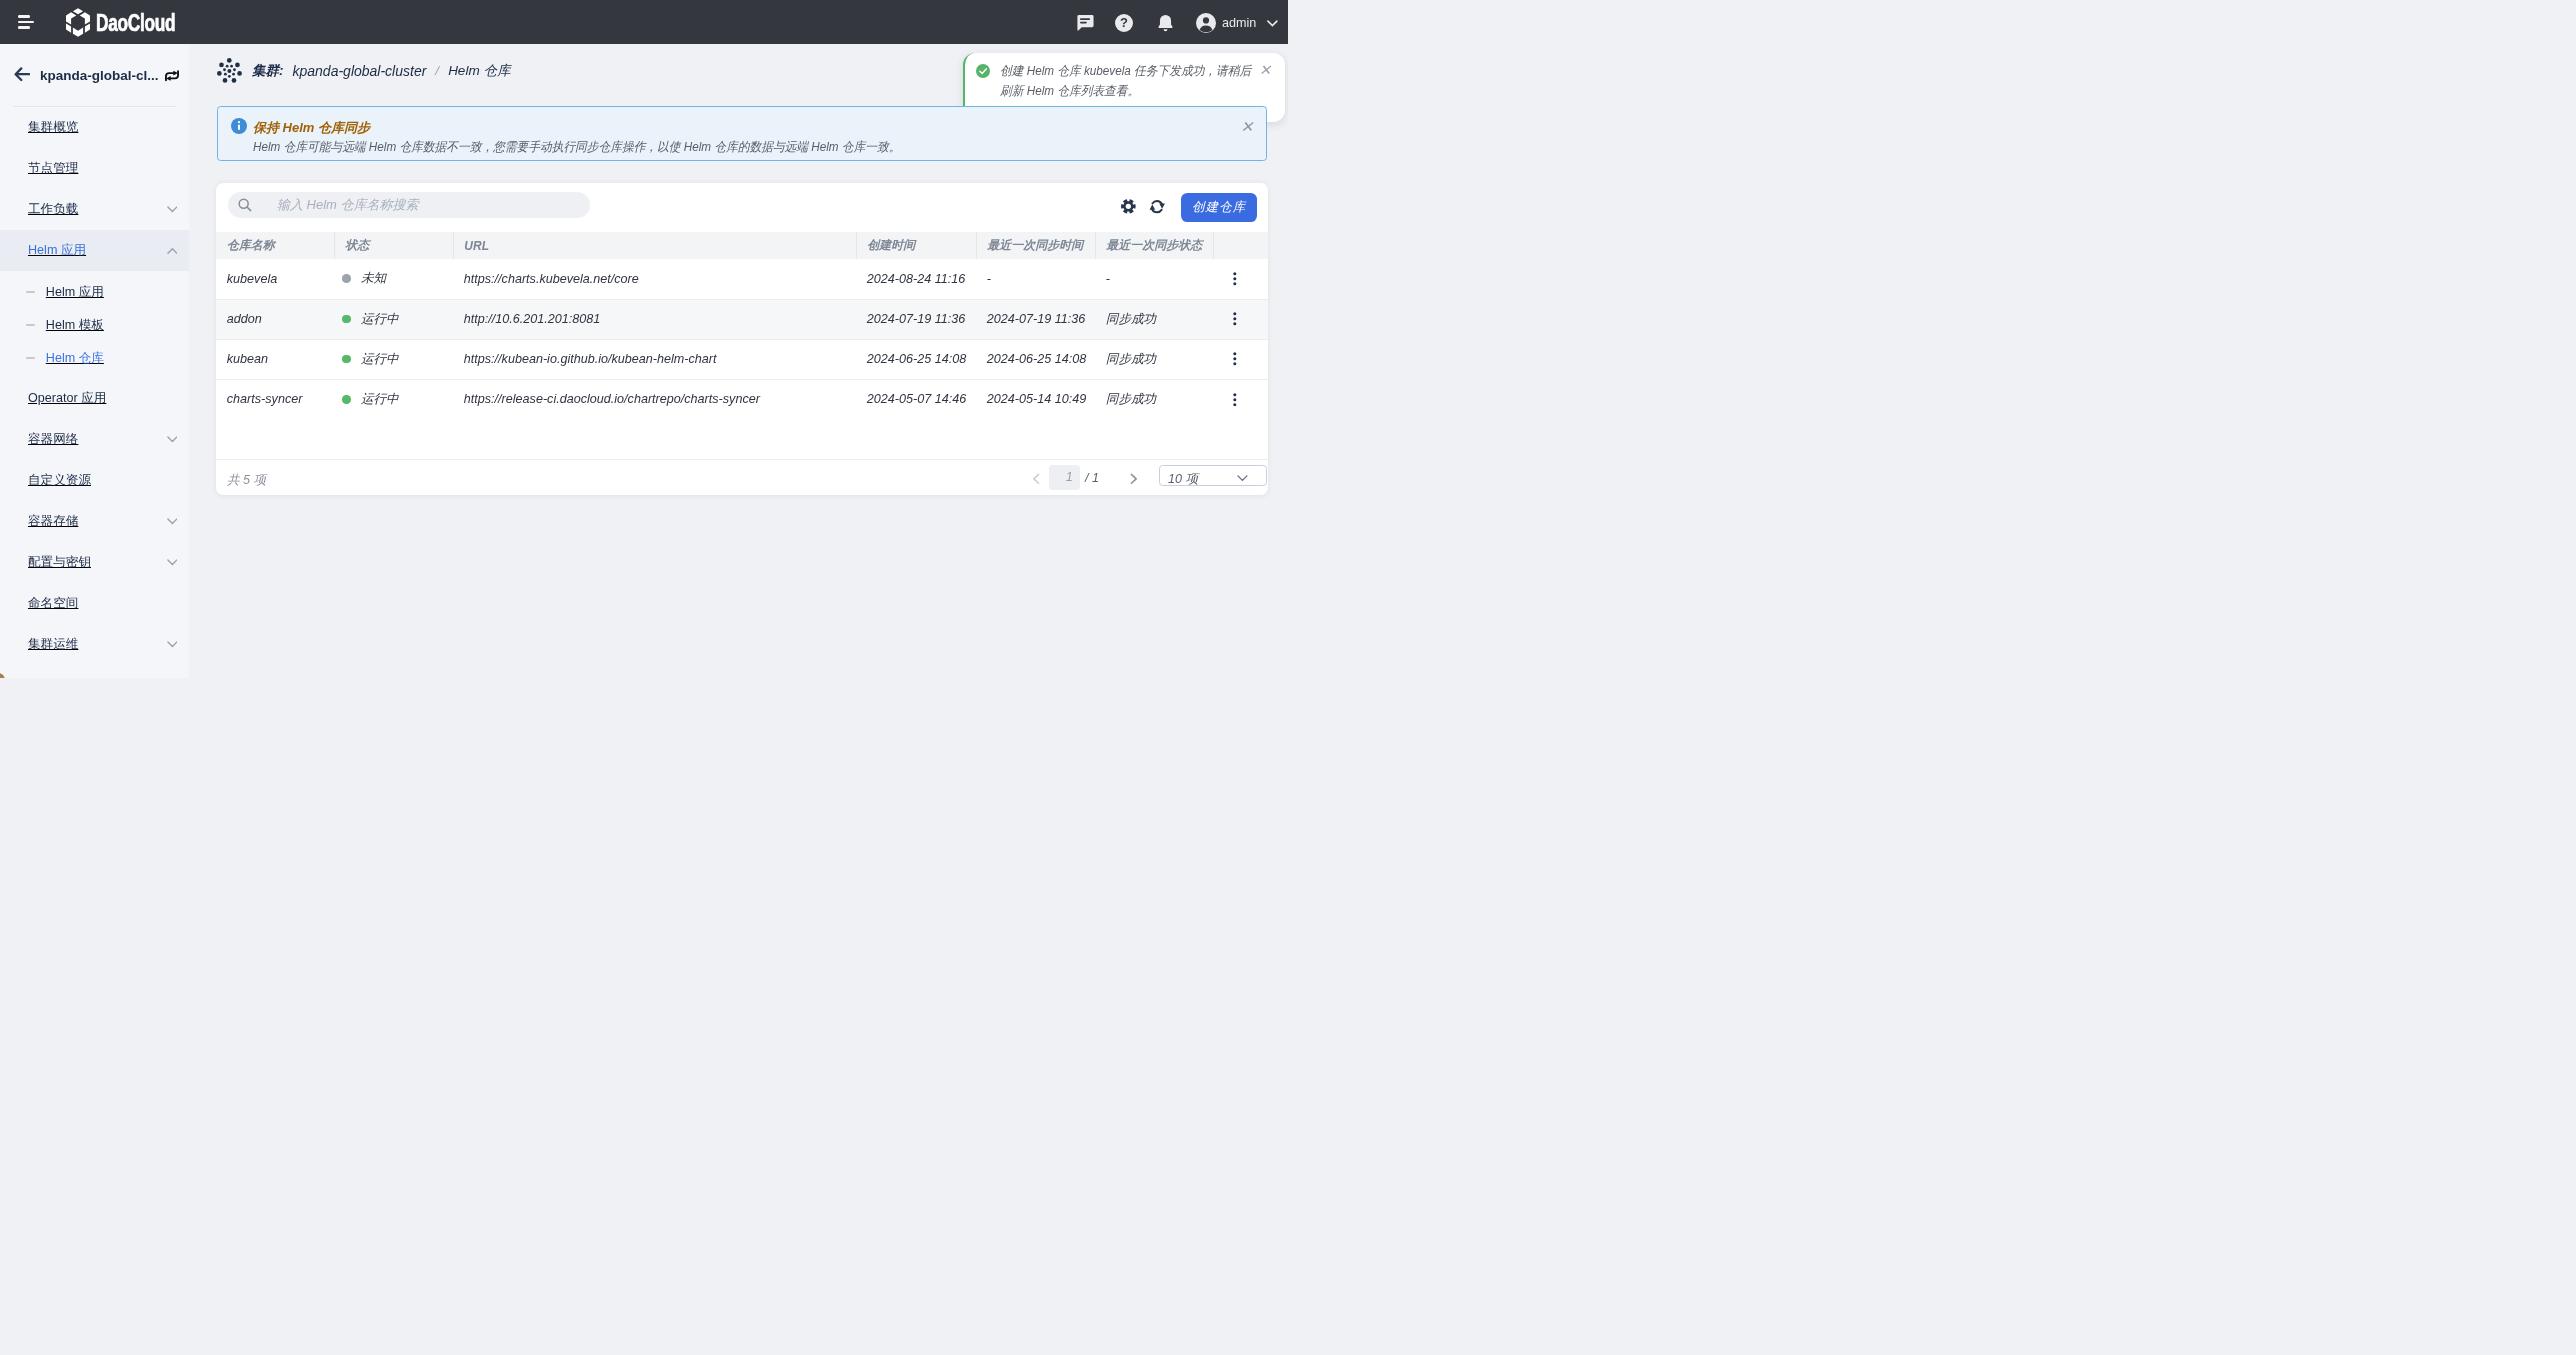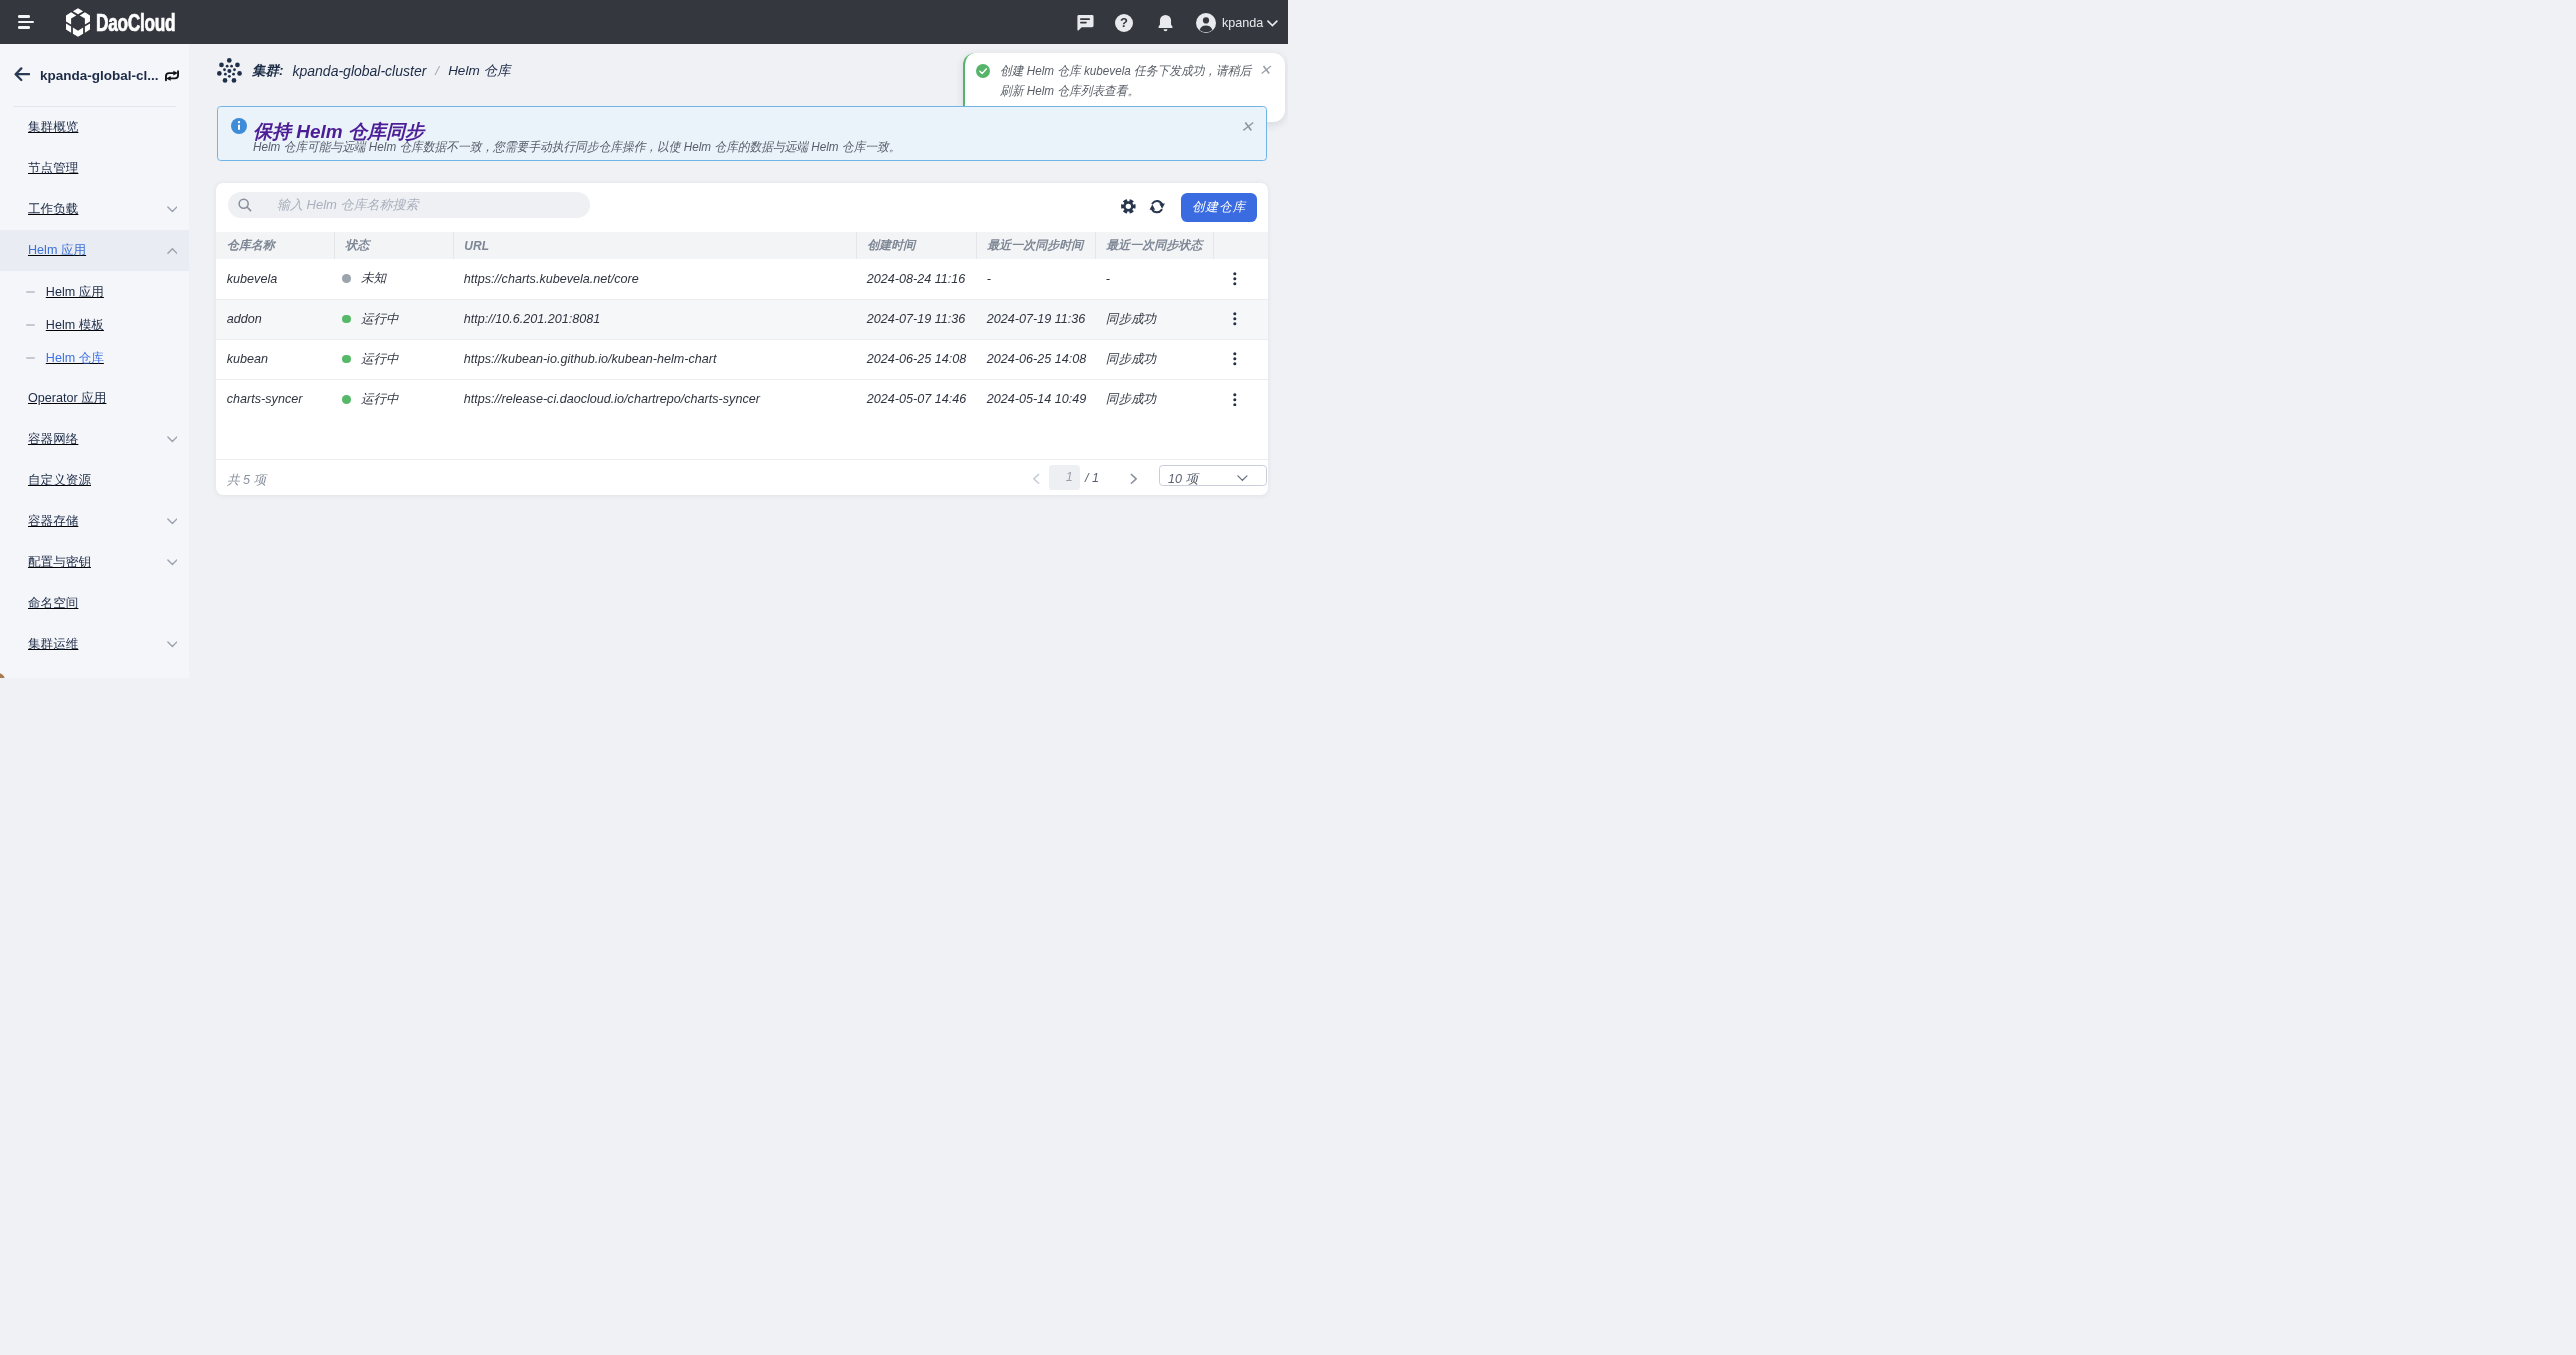--- a/index.html
+++ b/index.html
@@ -22,21 +22,21 @@
 .nav-item.active { background:#E9ECF3; color:#3A70D8; }
 .subnav { padding:4.5px 0 3.6px 0; }
 .sub-item { height:33px; display:flex; align-items:center; padding-left:26px; font-size:12.6px; color:#1C2B46; }
 .sub-item .dash { width:9px; height:1.8px; background:#C4C9D2; border-radius:0.9px; margin-right:10.8px; }
 .sub-item.active { color:#3B72E4; }
 .sub-item.active .dash { background:#C4C9D2; }
 .main { position:absolute; left:189px; top:44px; width:1099px; height:634px;font-style:italic; }
 .crumb { position:absolute; left:28px; top:14.3px; height:25px; display:flex; align-items:center; }
 .crumb-txt { font-size:13.5px; color:#1C2B46; }
 .banner { position:absolute; left:28px; top:62px; width:1050px; height:55px; background:#EAF2FA; border:0.9px solid #70B5E7; border-radius:3.6px; }
-.banner-title { position:absolute; left:35px; top:11.7px; font-size:19px; font-weight:bold; color:#4c1d95; }
+.banner-title { position:absolute; left:35px; top:11.7px; font-size:13px; font-weight:bold; color:#a16207; }
 .banner-body { position:absolute; left:35px; top:32px; font-size:12.6px; color:#575D68; transform:scaleX(0.93); transform-origin:0 50%; white-space:nowrap; }
 .banner-x { position:absolute; right:12.6px; top:10.8px; color:#8F969F; font-size:15.3px; }
 .toast { position:absolute; left:774px; top:9px; width:322px; height:69px; background:#fff; border-radius:12px; border-left:2.7px solid #55B46A; box-shadow:0 2.7px 9px rgba(30,40,60,.12); }
 .toast-txt { position:absolute; left:35px; top:8px; width:297px; font-size:12.6px; line-height:20px; color:#595E66; transform:scaleX(0.93); transform-origin:0 0; white-space:nowrap; }
 .toast-x { position:absolute; left:294px; top:9px; color:#9AA0A9; font-size:14.4px; }
 .card { position:absolute; left:27px; top:139px; width:1052px; height:312px; background:#fff; border-radius:7.2px; box-shadow:0 0.9px 5.4px rgba(40,50,70,.08); }
 .search { position:absolute; left:11.7px; top:9px; width:362px; height:26px; background:#EEF0F4; border-radius:13px; display:flex; align-items:center; padding-left:10.8px; }
 .search span { color:#A9B0BC; font-size:13px; margin-left:25px; }
 .tool { position:absolute; }
 .btn { position:absolute; left:965px; top:10px; width:76px; height:29px; background:#3A6BE0; border-radius:6.3px; color:#fff; font-size:12.6px; display:flex; align-items:center; justify-content:center; letter-spacing:0.9px; }
@@ -87,21 +87,21 @@
         <path fill="#E8EAED" d="M7.3 17 h4.4 a2.2 2.2 0 0 1 -4.4 0 z"></path>
       </svg>
     </div>
   <div class="ticon" style="left:1196px">
       <svg width="20" height="20" viewBox="0 0 22 22">
         <circle cx="11" cy="11" r="11" fill="#E8EAED"></circle>
         <circle cx="11" cy="8.2" r="3.4" fill="#34373E"></circle>
         <path fill="#34373E" d="M3.9 18.6 a7.6 7.6 0 0 1 14.2 0 a11 11 0 0 1 -14.2 0 z"></path>
       </svg>
     </div>
-  <div class="admin">kpanda</div>
+  <div class="admin">admin</div>
   <div class="ticon" style="left:1267px">
       <svg width="10.8" height="7.2" viewBox="0 0 12 8">
         <path d="M1 1.2 L6 6.2 L11 1.2" stroke="#E8EAED" stroke-width="1.8" fill="none" stroke-linecap="round"></path>
       </svg>
     </div>
 </div>
 
 <div class="sidebar">
   <svg style="position:absolute;left:13.5px;top:23.4px" width="16" height="14.4" viewBox="0 0 18 16">
       <path d="M8.2 1.5 L1.8 8 L8.2 14.5 M2.2 8 H17" stroke="#2A3B55" stroke-width="2.6" fill="none" stroke-linecap="round" stroke-linejoin="round"></path>

